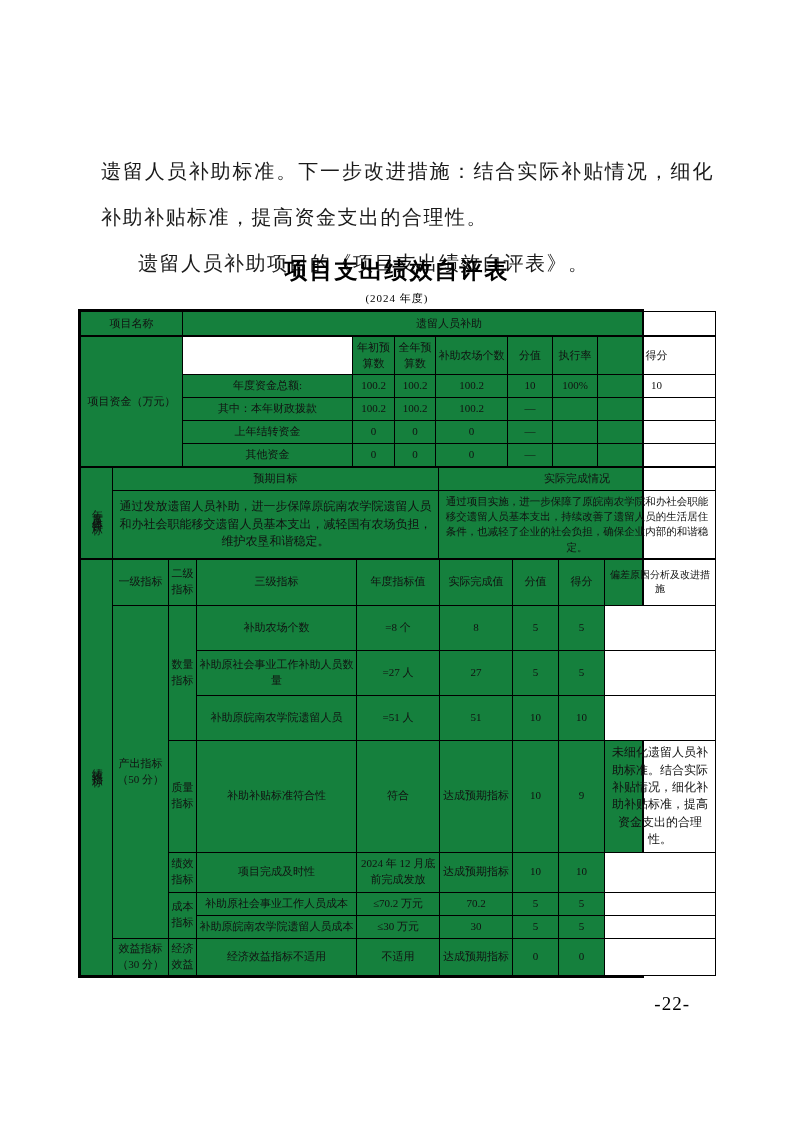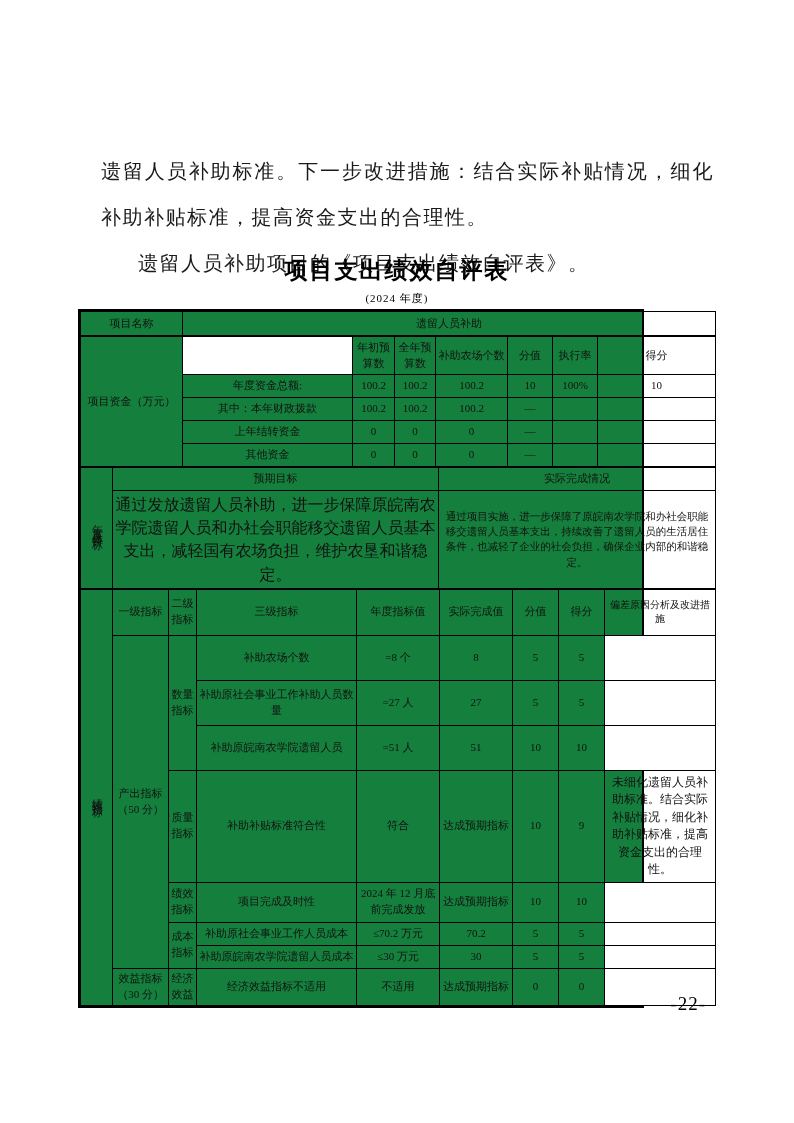--- a/index.html
+++ b/index.html
@@ -73,40 +73,40 @@
   }
   td.left { text-align: left; padding-left: 4px; }
   td.l3 { text-align: left; padding-left: 3px; font-size: 11px; letter-spacing: 0; }
   td.nopad { padding: 1px 0; }
   td.vcell span.vtext {
     writing-mode: vertical-rl;
     text-orientation: upright;
     letter-spacing: 3px;
     display: inline-block;
   }
-  td.goaltext { font-size: 16px; text-align: justify; padding: 3px 6px; }
+  td.goaltext { font-size: 12px; text-align: justify; padding: 3px 6px; }
   td.goaltext.small { font-size: 10.5px; padding: 3px 4px; }
   td.devhdr { font-size: 10px; letter-spacing: 0; padding: 1px 0; margin-top: 16px; }
   td.devcell { font-size: 12px; text-align: justify; padding: 2px 4px; letter-spacing: 0; }
   td.devcell:empty, td.blank { background: #fff; }
   
   tr.rh24 { height: 24px; }
   tr.rh38 { height: 38px; }
   tr.rh23 { height: 23px; }
   tr.rh61 { height: 61px; }
   tr.rh45 { height: 45px; }
   tr.rh46 { height: 46px; }
   tr.rh112 { height: 112px; }
   tr.rh40 { height: 40px; }
   tr.rh36 { height: 36px; }
   
   .page-number {
     position: absolute;
     top: 993px;
-    right: 88px;
+    right: 104px;
     font-size: 19px;
     letter-spacing: 1px;
     font-family: "Liberation Serif", "DejaVu Serif", serif;
   }
 </style>
 </head>
 <body>
 
 <div class="page">
 

